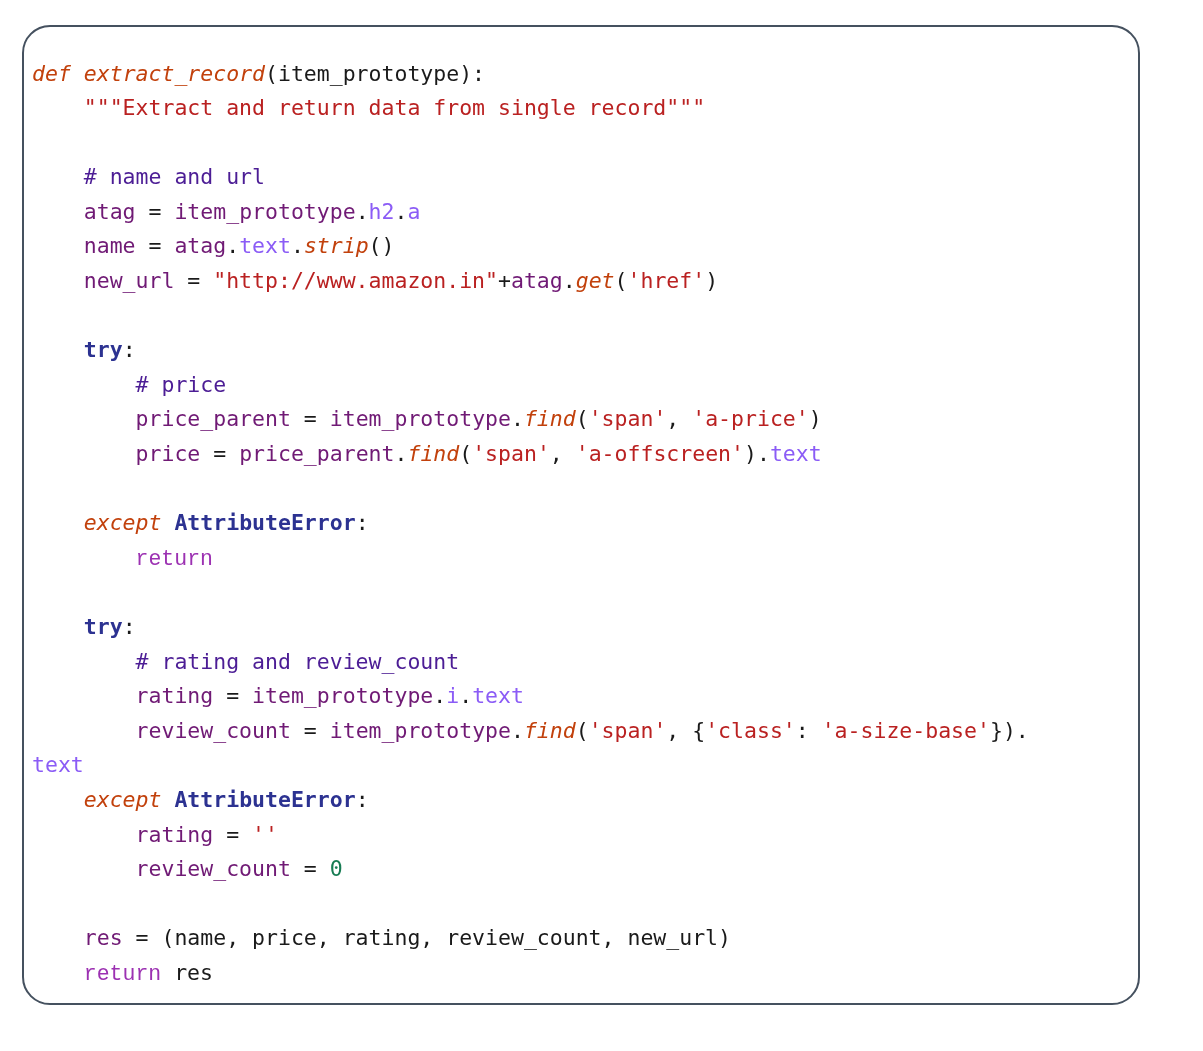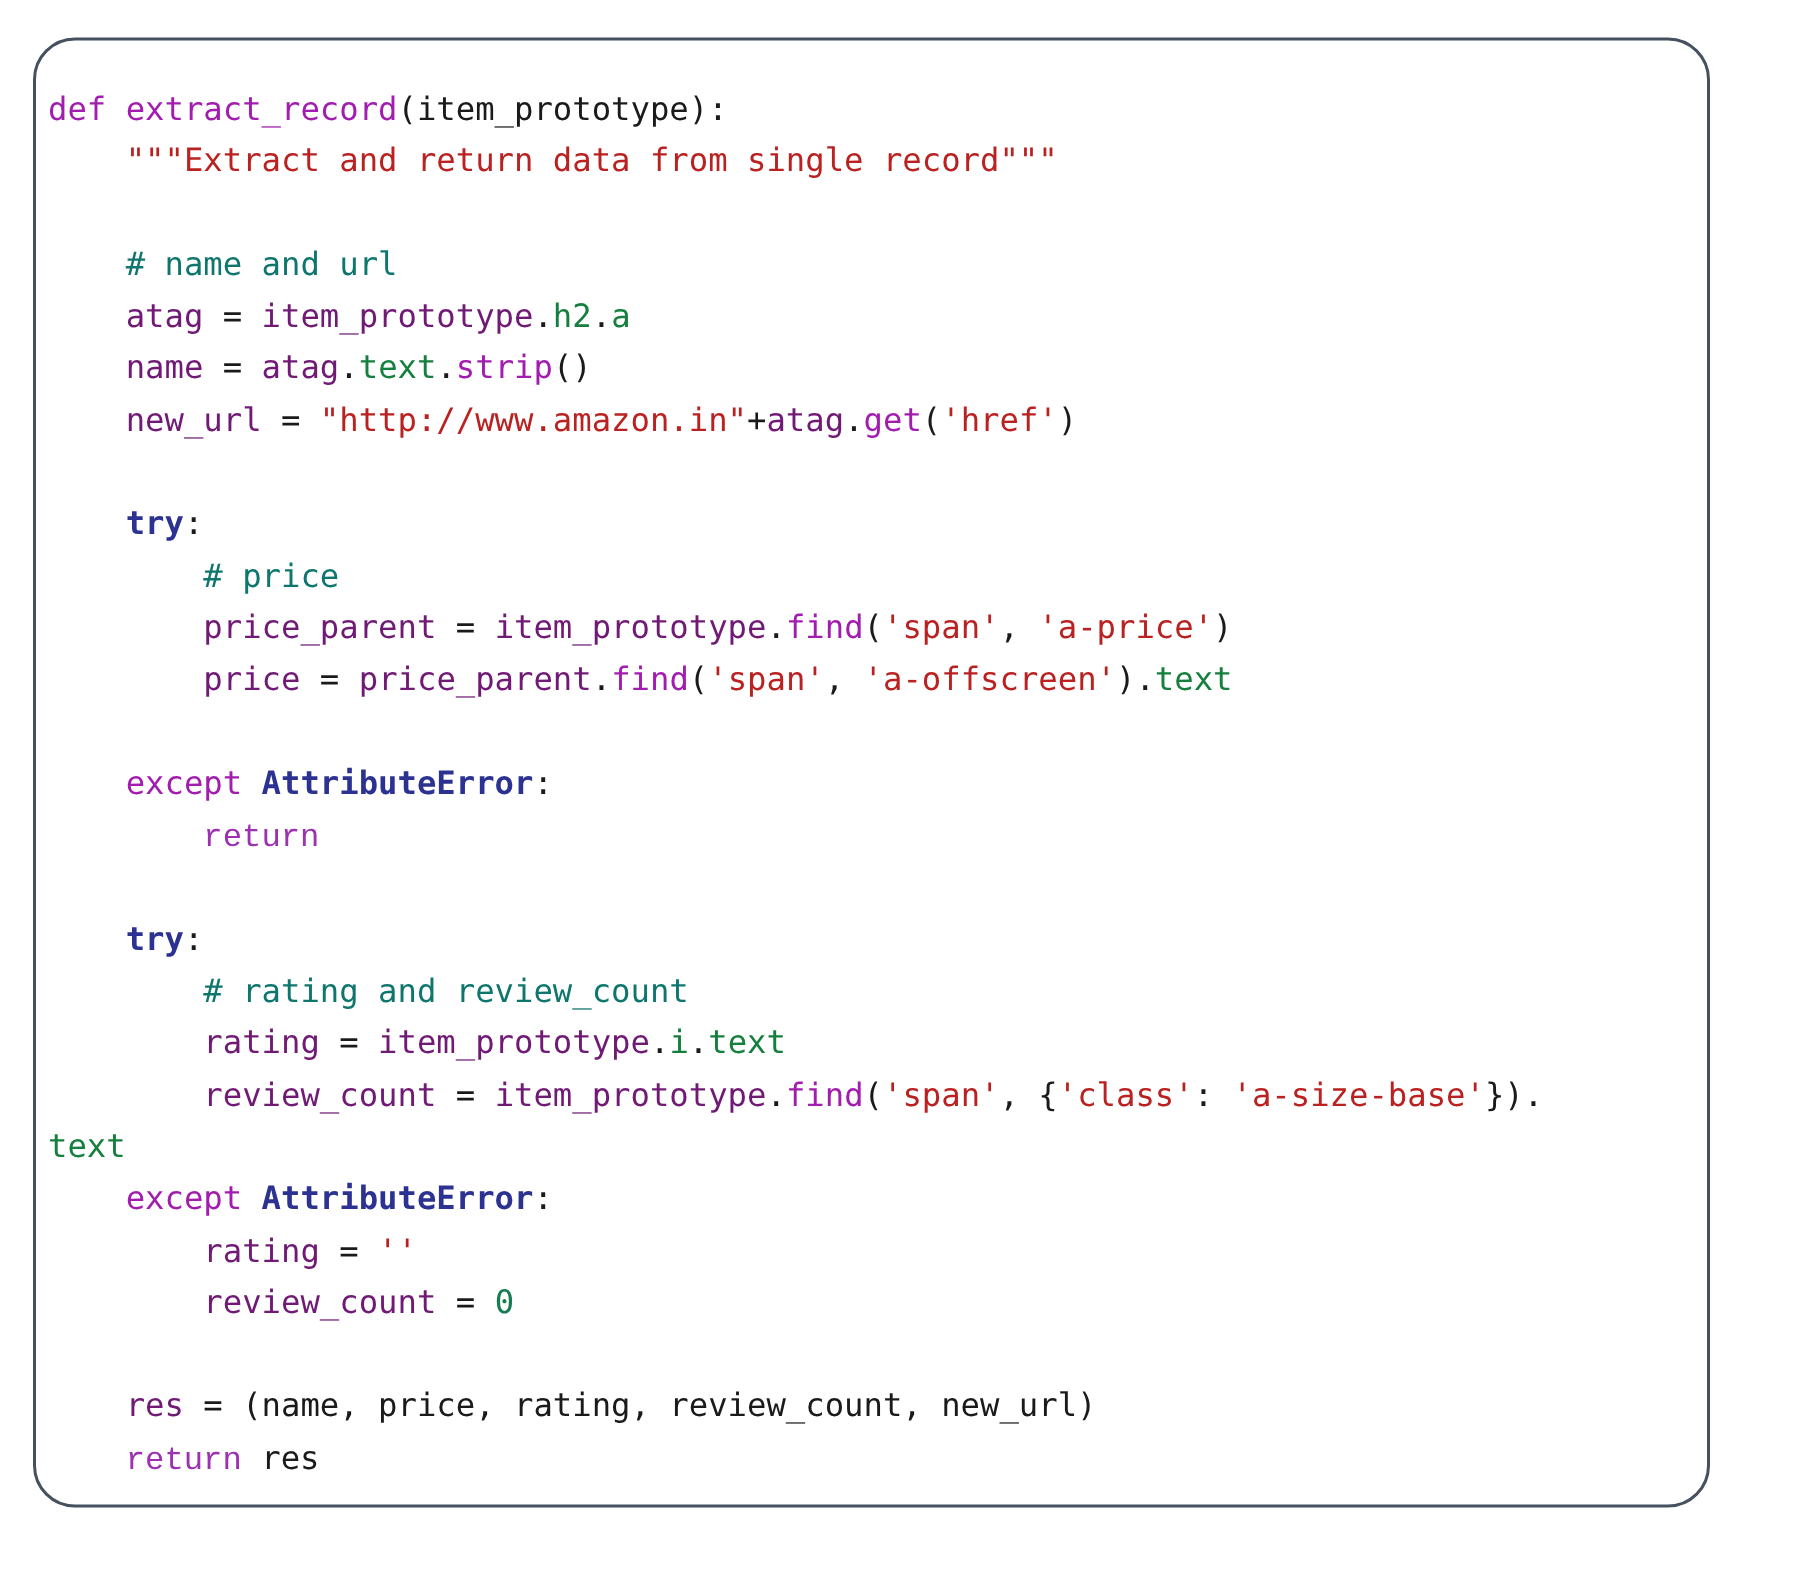--- a/index.html
+++ b/index.html
@@ -36,27 +36,27 @@
     line-height: 34.6px;
     white-space: pre;
     font-family: "DejaVu Sans Mono", monospace;
     letter-spacing: 0px;
     color: #1a1a1a;
   }
 
   .ln { display: block; height: 34.6px; }
 
   
-  .k   { color: #a21caf; }            
+  .k   { color: #c2410c; font-style: italic; }            
   .kw  { color: #2c3291; font-weight: bold; }            
   .ret { color: #9c31b2; font-family: Liberation Mono, monospace; }            
   .s   { color: #ba2121; }            
-  .c   { color: #0f766e; }            
+  .c   { color: #4c1d95; }            
   .n   { color: #701a75; }            
-  .nb  { color: #15803d; }            
+  .nb  { color: #8b5cf6; }            
   .num { color: #177c53; }            
   .p   { color: #1a1a1a; }            
 </style>
 </head>
 <body>
 
 <div id="code-card">
   <pre id="code-block"><span class="ln"><span class="k">def</span><span class="p"> </span><span class="k">extract_record</span><span class="p">(item_prototype):</span></span><span class="ln"><span class="p">    </span><span class="s">"""Extract and return data from single record"""</span></span><span class="ln"></span><span class="ln"><span class="p">    </span><span class="c"># name and url</span></span><span class="ln"><span class="p">    </span><span class="n">atag</span><span class="p"> = </span><span class="n">item_prototype</span><span class="p">.</span><span class="nb">h2</span><span class="p">.</span><span class="nb">a</span></span><span class="ln"><span class="p">    </span><span class="n">name</span><span class="p"> = </span><span class="n">atag</span><span class="p">.</span><span class="nb">text</span><span class="p">.</span><span class="k">strip</span><span class="p">()</span></span><span class="ln"><span class="p">    </span><span class="n">new_url</span><span class="p"> = </span><span class="s">"http://www.amazon.in"</span><span class="p">+</span><span class="n">atag</span><span class="p">.</span><span class="k">get</span><span class="p">(</span><span class="s">'href'</span><span class="p">)</span></span><span class="ln"></span><span class="ln"><span class="p">    </span><span class="kw">try</span><span class="p">:</span></span><span class="ln"><span class="p">        </span><span class="c"># price</span></span><span class="ln"><span class="p">        </span><span class="n">price_parent</span><span class="p"> = </span><span class="n">item_prototype</span><span class="p">.</span><span class="k">find</span><span class="p">(</span><span class="s">'span'</span><span class="p">, </span><span class="s">'a-price'</span><span class="p">)</span></span><span class="ln"><span class="p">        </span><span class="n">price</span><span class="p"> = </span><span class="n">price_parent</span><span class="p">.</span><span class="k">find</span><span class="p">(</span><span class="s">'span'</span><span class="p">, </span><span class="s">'a-offscreen'</span><span class="p">).</span><span class="nb">text</span></span><span class="ln"></span><span class="ln"><span class="p">    </span><span class="k">except</span><span class="p"> </span><span class="kw">AttributeError</span><span class="p">:</span></span><span class="ln"><span class="p">        </span><span class="ret">return</span></span><span class="ln"></span><span class="ln"><span class="p">    </span><span class="kw">try</span><span class="p">:</span></span><span class="ln"><span class="p">        </span><span class="c"># rating and review_count</span></span><span class="ln"><span class="p">        </span><span class="n">rating</span><span class="p"> = </span><span class="n">item_prototype</span><span class="p">.</span><span class="nb">i</span><span class="p">.</span><span class="nb">text</span></span><span class="ln"><span class="p">        </span><span class="n">review_count</span><span class="p"> = </span><span class="n">item_prototype</span><span class="p">.</span><span class="k">find</span><span class="p">(</span><span class="s">'span'</span><span class="p">, {</span><span class="s">'class'</span><span class="p">: </span><span class="s">'a-size-base'</span><span class="p">}).</span></span><span class="ln"><span class="nb">text</span></span><span class="ln"><span class="p">    </span><span class="k">except</span><span class="p"> </span><span class="kw">AttributeError</span><span class="p">:</span></span><span class="ln"><span class="p">        </span><span class="n">rating</span><span class="p"> = </span><span class="s">''</span></span><span class="ln"><span class="p">        </span><span class="n">review_count</span><span class="p"> = </span><span class="num">0</span></span><span class="ln"></span><span class="ln"><span class="p">    </span><span class="n">res</span><span class="p"> = (name, price, rating, review_count, new_url)</span></span><span class="ln"><span class="p">    </span><span class="ret">return</span><span class="p"> res</span></span></pre>
 </div>
 

